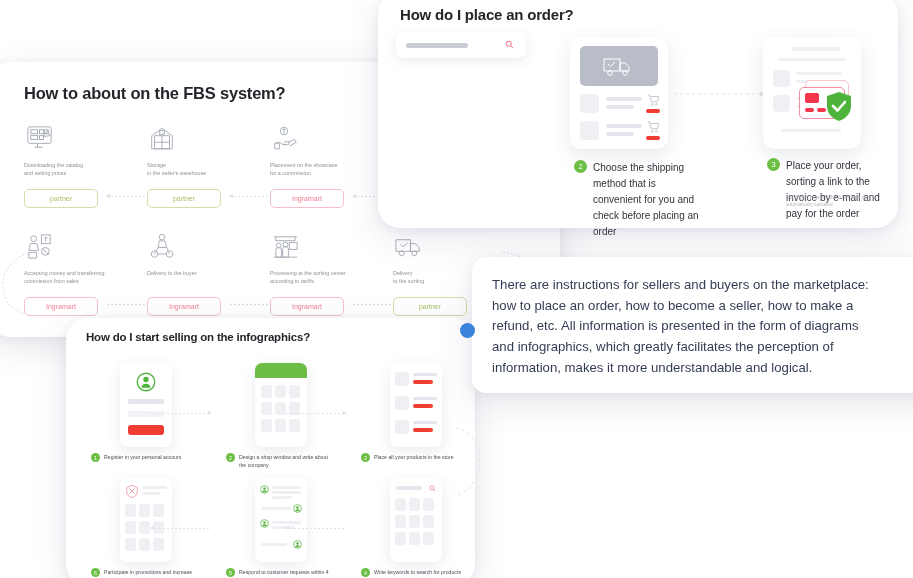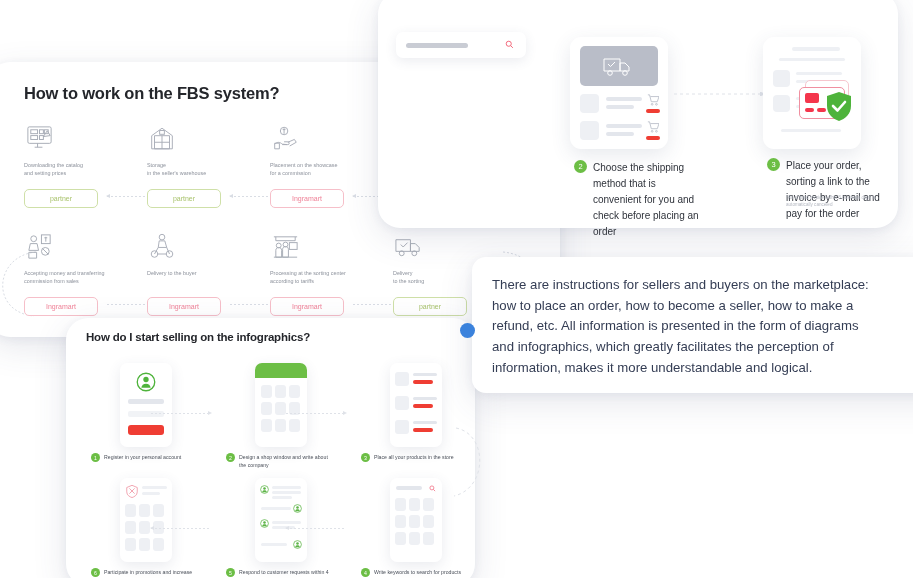--- a/index.html
+++ b/index.html
@@ -74,21 +74,21 @@
   #text-card p{margin:0;position:absolute;left:20px;top:18px;width:384px;
      font-size:13.2px;line-height:1.57;color:#343d54;}
 
   .bluedot{position:absolute;left:460px;top:323px;width:15px;height:15px;
      border-radius:50%;background:#3b82dc;z-index:6;}
 </style>
 </head>
 <body>
 
 <div class="card" id="fbs-card">
-  <div class="card-title">How to work on the FBS system?</div>
+  <div class="card-title">How to about on the FBS system?</div>
 
   <svg class="curve" style="left:0;top:150px;" width="572" height="130">
     <path d="M515 40 C 560 44, 566 100, 520 104" fill="none" stroke="#d9dde4" stroke-width="1" stroke-dasharray="2 2"></path>
     <path d="M48 40 C 6 44, 2 100, 46 104" fill="none" stroke="#d9dde4" stroke-width="1" stroke-dasharray="2 2"></path>
   </svg>
 
   <div class="fbs-grid">
 
     <div class="fbs-row">
 
@@ -215,20 +215,21 @@
         </div>
         <div class="fbs-cap" style="white-space:pre-line">Delivery
 to the sorting</div>
         <div class="badge partner">partner</div>
       </div>
     </div>
   </div>
 </div>
 
 <div class="card" id="order-card">
+  <div class="card-title">How do I place an order?</div>
 
   <div class="mini-search">
     <div class="bar"></div>
     <svg style="position:absolute;right:12px;top:8px" width="9" height="9" viewBox="0 0 12 12" fill="none" stroke="#f25a6e" stroke-width="1.2">
       <circle cx="5" cy="5" r="3.4"></circle>
         <path d="M7.6 7.6L10.5 10.5"></path>
     </svg>
   </div>
 
   <div class="mock" style="left:192px;top:45px;width:98px;height:112px;">

